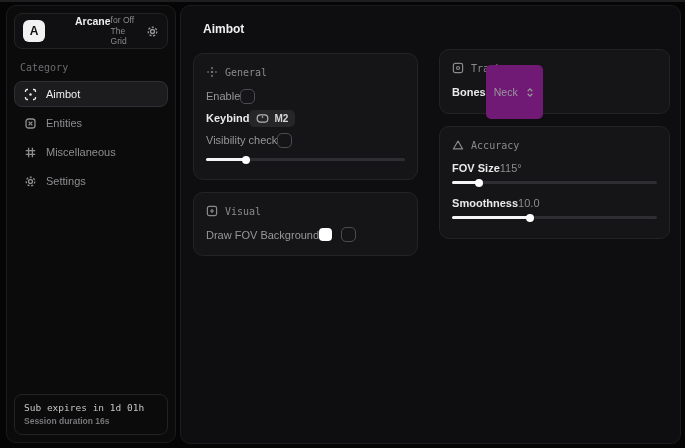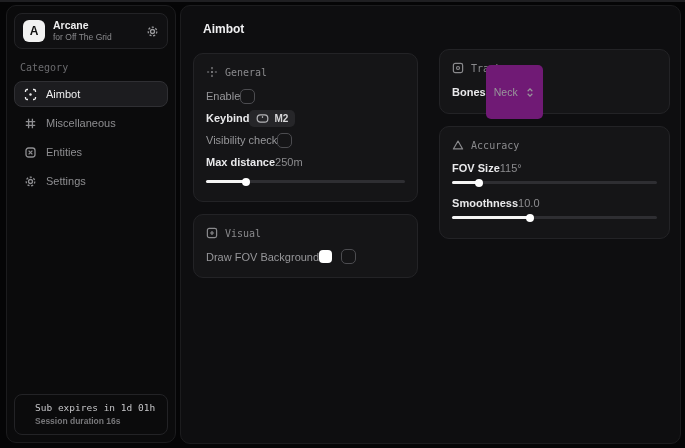--- a/index.html
+++ b/index.html
@@ -24,40 +24,40 @@
   .logo-box {
     border: 1px solid #232326; background: #101012; border-radius: 8px;
     padding: 6px 8px; display: flex; align-items: center; gap: 8px; height: 36px;
     flex: none;
   }
   .logo-square {
     width: 22px; height: 22px; background: #f2f2f2; border-radius: 6px;
     color: #121212; font-weight: bold; font-size: 12px;
     display: flex; align-items: center; justify-content: center; flex: none;
   }
-  .logo-text { display: flex; flex-direction: column; line-height: 1.25; }
+  .logo-text { display: flex; flex-direction: row; line-height: 1.25; margin-left: 22px; }
   .logo-title { font-size: 10.5px; font-weight: bold; color: #ededee; }
   .logo-sub { font-size: 8.5px; color: #8a8a8d; }
   .logo-gear { margin-left: auto; color: #9a9a9d; display: flex; }
 
   .category {
     font-family: "DejaVu Sans Mono", monospace; font-size: 10px; color: #6b6b6e;
     margin: 13px 6px 8px;
   }
   .nav-item {
     display: flex; align-items: center; gap: 9px; height: 26px; padding: 0 9px;
     border-radius: 8px; color: #8e8e91; font-size: 11px; margin-bottom: 3px;
     border: 1px solid transparent; cursor: pointer; flex: none;
   }
   .nav-item .nicon { display: flex; color: inherit; }
   .nav-item.active { background: #1c1c1f; border-color: #2f2f33; color: #ededee; }
 
   .sidebar-footer {
     margin-top: auto; border: 1px solid #232326; border-radius: 8px;
-    padding: 7px 20px 8px; flex: none;
+    padding: 7px 9px 8px; flex: none;
   }
   .footer-line1 {
     font-family: "DejaVu Sans Mono", monospace; font-size: 9.5px; color: #c4c4c7;
     margin-bottom: 3px; white-space: nowrap;
   }
   .footer-line2 { font-size: 8.5px; color: #77777a; font-weight: bold; }
 
   
   .main {
     position: absolute; left: 180px; top: 5px; width: 501px; height: 439px;
@@ -143,34 +143,34 @@
         <path d="M1.5 4V3a1.5 1.5 0 0 1 1.5-1.5h1M9 1.5h1A1.5 1.5 0 0 1 11.5 3v1M11.5 9v1a1.5 1.5 0 0 1-1.5 1.5H9M4 11.5H3A1.5 1.5 0 0 1 1.5 10V9"></path>
         <circle cx="6.5" cy="6.5" r="1.2" fill="currentColor" stroke="none"></circle>
       </svg>
     </span>
     <span>Aimbot</span>
   </div>
 
   <div class="nav-item">
     <span class="nicon">
       <svg width="13" height="13" viewBox="0 0 13 13" fill="none" stroke="currentColor" stroke-width="1.3">
-        <path d="M4.6 1.8v9.4M8.4 1.8v9.4M1.8 4.6h9.4M1.8 8.4h9.4"></path>
-      </svg>
-    </span>
-    <span>Miscellaneous</span>
+        <rect x="2" y="2" width="9" height="9" rx="2.5"></rect>
+        <path d="M4.6 4.6l3.8 3.8M8.4 4.6L4.6 8.4"></path>
+      </svg>
+    </span>
+    <span>Entities</span>
   </div>
 
   <div class="nav-item">
     <span class="nicon">
       <svg width="13" height="13" viewBox="0 0 13 13" fill="none" stroke="currentColor" stroke-width="1.3">
-        <rect x="2" y="2" width="9" height="9" rx="2.5"></rect>
-        <path d="M4.6 4.6l3.8 3.8M8.4 4.6L4.6 8.4"></path>
-      </svg>
-    </span>
-    <span>Entities</span>
+        <path d="M4.6 1.8v9.4M8.4 1.8v9.4M1.8 4.6h9.4M1.8 8.4h9.4"></path>
+      </svg>
+    </span>
+    <span>Miscellaneous</span>
   </div>
 
   <div class="nav-item">
     <span class="nicon">
       <svg width="13" height="13" viewBox="0 0 13 13" fill="none" stroke="currentColor" stroke-width="1.3">
         <circle cx="6.5" cy="6.5" r="2"></circle>
         <circle cx="6.5" cy="6.5" r="4.3" stroke-dasharray="2.1 1.7"></circle>
       </svg>
     </span>
     <span>Settings</span>
@@ -216,24 +216,20 @@
             </span>
             <span>M2</span>
           </span>
         </div>
 
         <div class="row">
           <span class="row-label">Visibility check</span>
           <span class="checkbox"></span>
         </div>
 
-        <div class="row">
-          <span class="row-label strong">Max distance</span>
-          <span class="row-value">250m</span>
-        </div>
         <div class="slider">
           <div class="slider-fill" style="width: 20%;">
             <div class="slider-thumb"></div>
           </div>
         </div>
       </div>
 
       <div class="card">
         <div class="card-header">
           <span class="hicon">

